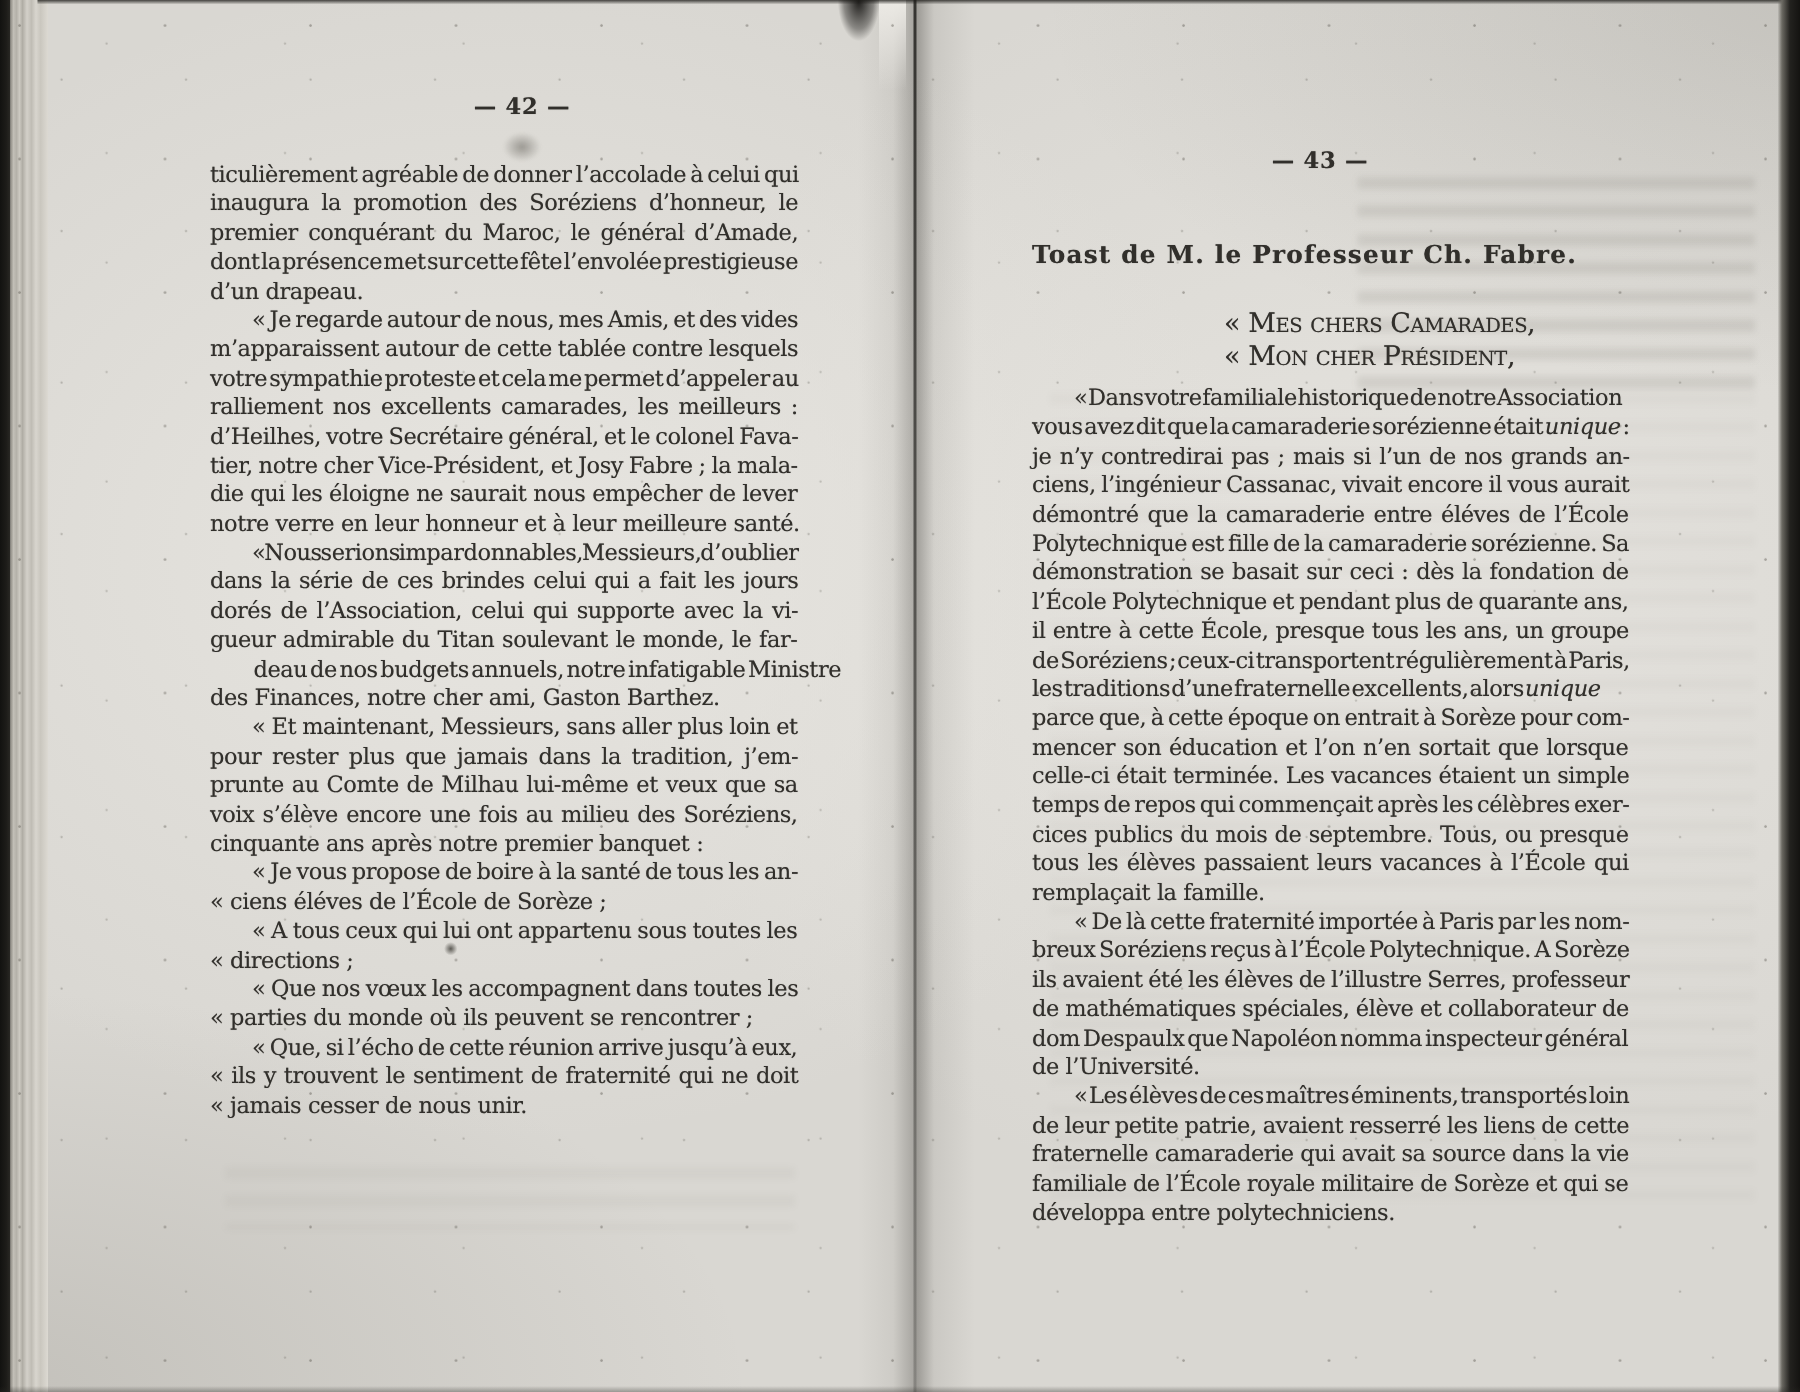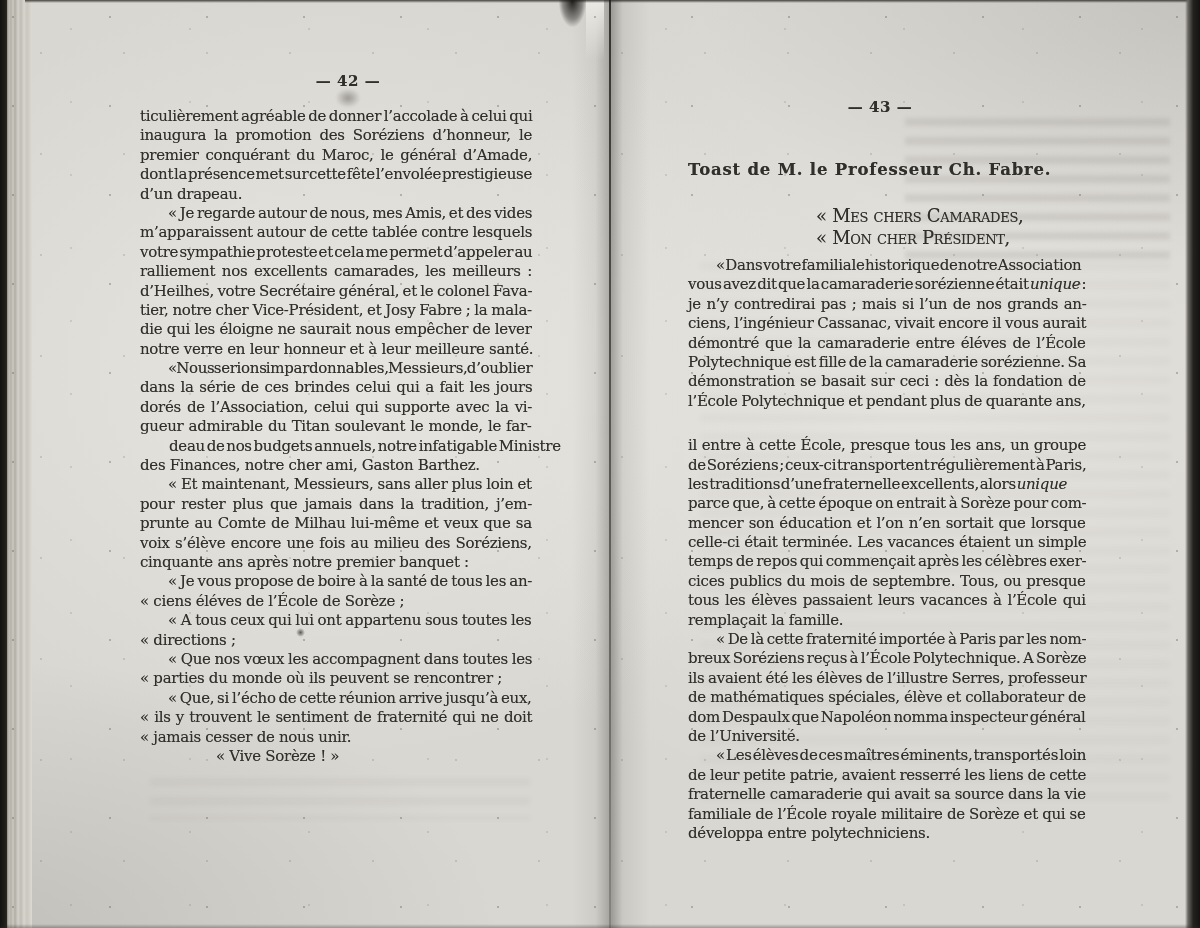--- a/index.html
+++ b/index.html
@@ -47,21 +47,21 @@
   .g3{left:700px;top:565px;width:470px;height:245px;opacity:.14;}
   .g4{left:150px;top:778px;width:380px;height:42px;opacity:.22;}
   .noise{position:absolute;inset:0;opacity:.7;pointer-events:none;background-image:
     radial-gradient(circle at 13px 17px, rgba(74,71,63,.55) 0.6px, transparent 1.1px),
     radial-gradient(circle at 41px 53px, rgba(74,71,63,.4) 0.5px, transparent 1px),
     radial-gradient(circle at 71px 29px, rgba(74,71,63,.35) 0.5px, transparent 1px);
     background-size:97px 89px, 83px 101px, 119px 73px;}
   
   .page-number{position:absolute;font-weight:700;font-size:15px;letter-spacing:.5px;
     text-shadow:0 0 .5px rgba(49,47,43,.55);}
-  .pn-left{left:152px;top:72px;width:392px;text-align:center;}
+  .pn-left{left:152px;top:62px;width:392px;text-align:center;}
   .pn-right{left:688px;top:98px;width:384px;text-align:center;}
   .heading{position:absolute;left:688px;top:160px;width:398px;text-align:left;
     font-weight:700;font-size:16.5px;letter-spacing:.8px;text-shadow:0 0 .5px rgba(49,47,43,.55);}
   .page-body{position:absolute;text-shadow:0 0 .5px rgba(49,47,43,.5);}
   .body-left{left:140px;top:107px;width:392px;}
   .body-right{left:688px;top:205px;width:398px;}
   .line{white-space:nowrap;height:19.4px;line-height:19.4px;font-size:15px;letter-spacing:-.3px;}
   .ln{display:inline-block;white-space:nowrap;}
   .ind1{text-indent:14px;}
   .ind2{text-indent:38px;}
@@ -120,42 +120,39 @@
         <div class="line ind1 just" style="word-spacing: -1.25px;"><span class="ln"><span>« Je vous propose de boire à la santé de tous les an-</span></span></div>
         <div class="line ind0"><span class="ln"><span>« ciens éléves de l’École de Sorèze ;</span></span></div>
         <div class="line ind1 just" style="word-spacing: -0.6px;"><span class="ln"><span>« A tous ceux qui lui ont appartenu sous toutes les</span></span></div>
         <div class="line ind0"><span class="ln"><span>« directions ;</span></span></div>
         <div class="line ind1 just" style="word-spacing: -0.625px;"><span class="ln"><span>« Que nos vœux les accompagnent dans toutes les</span></span></div>
         <div class="line ind0"><span class="ln"><span>« parties du monde où ils peuvent se rencontrer ;</span></span></div>
         <div class="line ind1 just" style="word-spacing: -1.55556px;"><span class="ln"><span>« Que, si l’écho de cette réunion arrive jusqu’à eux,</span></span></div>
         <div class="line ind0 just" style="word-spacing: 0.8px;"><span class="ln"><span>« ils y trouvent le sentiment de fraternité qui ne doit</span></span></div>
         <div class="line ind0"><span class="ln"><span>« jamais cesser de nous unir.</span></span></div>
       </div>
-      <div class="block para">
-        <div class="line ind2"><span class="ln"><span>« Vive Sorèze ! »</span></span></div>
-      </div>
     </div>
 
   <div class="page-number pn-right">— 43 —</div>
   <div class="heading">Toast de M. le Professeur Ch. Fabre.</div>
   <div class="page-body body-right">
       <div class="block salutation">
         <div class="line ind3"><span class="ln"><span>« Mes chers Camarades,</span></span></div>
         <div class="line ind3"><span class="ln"><span>« Mon cher Président,</span></span></div>
       </div>
       <div class="block para">
         <div class="line ind1 just" style="word-spacing: -4px;"><span class="ln"><span>« Dans votre familiale historique de notre Association</span></span></div>
         <div class="line ind0 just" style="word-spacing: -3.22222px;"><span class="ln"><span>vous avez dit que la camaraderie sorézienne était </span><i>unique</i><span> :</span></span></div>
         <div class="line ind0 just" style="word-spacing: 1.09091px;"><span class="ln"><span>je n’y contredirai pas ; mais si l’un de nos grands an-</span></span></div>
         <div class="line ind0 just" style="word-spacing: -0.714286px;"><span class="ln"><span>ciens, l’ingénieur Cassanac, vivait encore il vous aurait</span></span></div>
         <div class="line ind0 just" style="word-spacing: 1.42857px;"><span class="ln"><span>démontré que la camaraderie entre éléves de l’École</span></span></div>
         <div class="line ind0 just" style="word-spacing: -1.71429px;"><span class="ln"><span>Polytechnique est fille de la camaraderie sorézienne. Sa</span></span></div>
         <div class="line ind0 just" style="word-spacing: 0.777778px;"><span class="ln"><span>démonstration se basait sur ceci : dès la fondation de</span></span></div>
         <div class="line ind0 just" style="word-spacing: -0.857143px;"><span class="ln"><span>l’École Polytechnique et pendant plus de quarante ans,</span></span></div>
-        <div class="line ind0 just" style="word-spacing: 0.3px; margin-top: 25px;"><span class="ln"><span>il entre à cette École, presque tous les ans, un groupe</span></span></div>
+        <div class="line ind0 just" style="word-spacing: 0.3px;"><span class="ln"><span>il entre à cette École, presque tous les ans, un groupe</span></span></div>
         <div class="line ind0 just" style="word-spacing: -3.57143px;"><span class="ln"><span>de Soréziens ; ceux-ci transportent régulièrement à Paris,</span></span></div>
         <div class="line ind0 just" style="word-spacing: -3.66667px;"><span class="ln"><span>les traditions d’une fraternelle excellents, alors </span><i>unique</i></span></div>
         <div class="line ind0 just" style="word-spacing: -1.5px;"><span class="ln"><span>parce que, à cette époque on entrait à Sorèze pour com-</span></span></div>
         <div class="line ind0 just" style="word-spacing: 0.75px;"><span class="ln"><span>mencer son éducation et l’on n’en sortait que lorsque</span></span></div>
         <div class="line ind0 just" style="word-spacing: 0.142857px;"><span class="ln"><span>celle-ci était terminée. Les vacances étaient un simple</span></span></div>
         <div class="line ind0 just" style="word-spacing: -1.75px;"><span class="ln"><span>temps de repos qui commençait après les célèbres exer-</span></span></div>
         <div class="line ind0 just" style="word-spacing: 0.375px;"><span class="ln"><span>cices publics du mois de septembre. Tous, ou presque</span></span></div>
         <div class="line ind0 just" style="word-spacing: 1.25px;"><span class="ln"><span>tous les élèves passaient leurs vacances à l’École qui</span></span></div>
         <div class="line ind0"><span class="ln"><span>remplaçait la famille.</span></span></div>
       </div>

